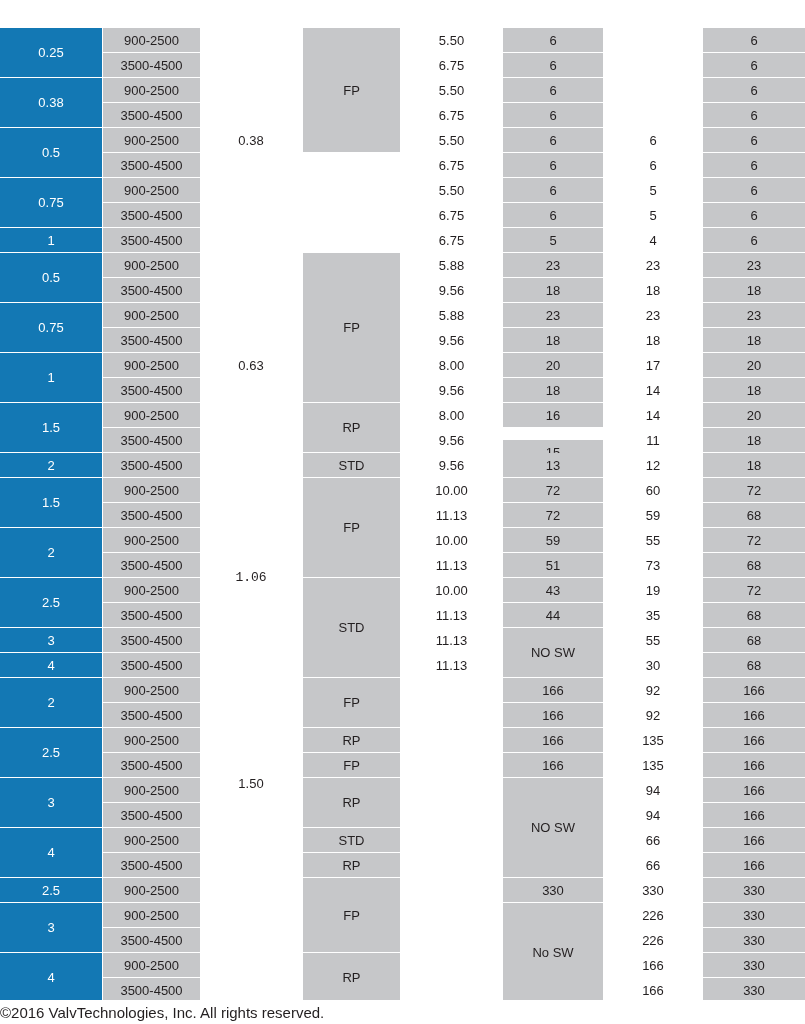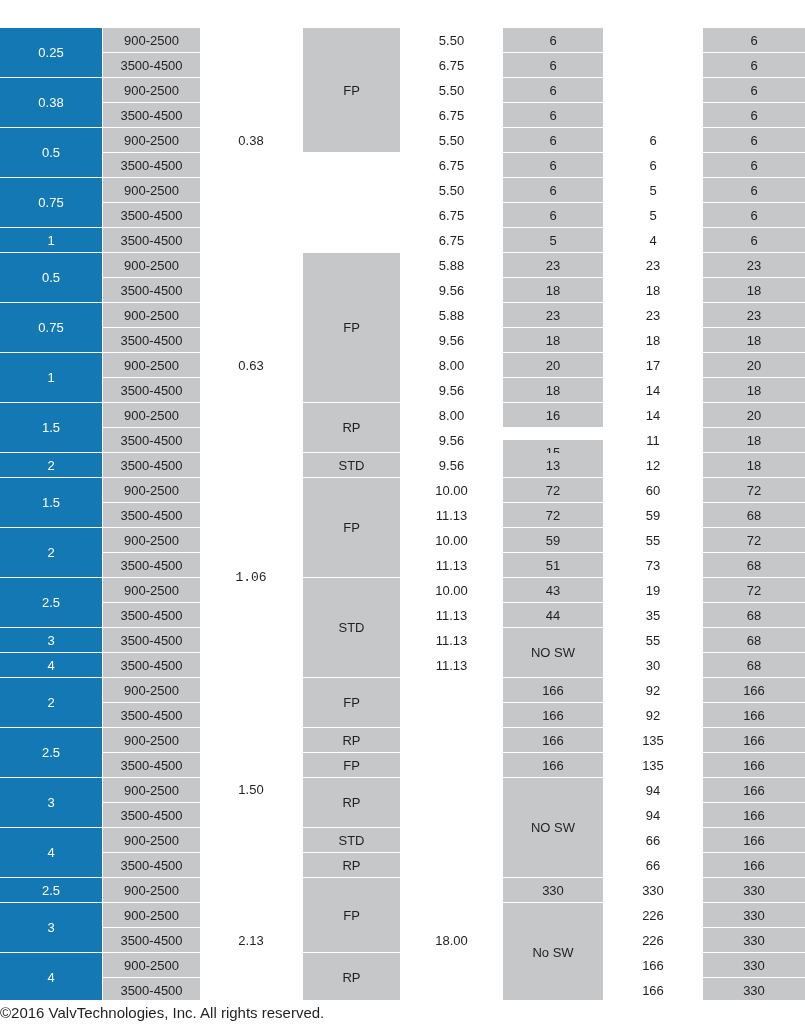--- a/index.html
+++ b/index.html
@@ -261,21 +261,21 @@
         <div class="cell c-nps" style="left: 0px; width: 102px; top: 100px; height: 49px;">3</div>
         <div class="cell c-nps" style="left: 0px; width: 102px; top: 150px; height: 49px;">4</div>
         <div class="cell c-gray" style="left: 103px; width: 97px; top: 0px; height: 24px;">900-2500</div>
         <div class="cell c-gray" style="left: 103px; width: 97px; top: 25px; height: 24px;">3500-4500</div>
         <div class="cell c-gray" style="left: 103px; width: 97px; top: 50px; height: 24px;">900-2500</div>
         <div class="cell c-gray" style="left: 103px; width: 97px; top: 75px; height: 24px;">3500-4500</div>
         <div class="cell c-gray" style="left: 103px; width: 97px; top: 100px; height: 24px;">900-2500</div>
         <div class="cell c-gray" style="left: 103px; width: 97px; top: 125px; height: 24px;">3500-4500</div>
         <div class="cell c-gray" style="left: 103px; width: 97px; top: 150px; height: 24px;">900-2500</div>
         <div class="cell c-gray" style="left: 103px; width: 97px; top: 175px; height: 24px;">3500-4500</div>
-        <div class="cell c-white" style="left: 201px; width: 100px; top: 12px; height: 199px;">1.50</div>
+        <div class="cell c-white" style="left: 201px; width: 100px; top: 6px; height: 199px;">1.50</div>
         <div class="cell c-gray" style="left: 303px; width: 97px; top: 0px; height: 49px;">FP</div>
         <div class="cell c-gray" style="left: 303px; width: 97px; top: 50px; height: 24px;">RP</div>
         <div class="cell c-gray" style="left: 303px; width: 97px; top: 75px; height: 24px;">FP</div>
         <div class="cell c-gray" style="left: 303px; width: 97px; top: 100px; height: 49px;">RP</div>
         <div class="cell c-gray" style="left: 303px; width: 97px; top: 150px; height: 24px;">STD</div>
         <div class="cell c-gray" style="left: 303px; width: 97px; top: 175px; height: 24px;">RP</div>
         <div class="cell c-gray" style="left: 503px; width: 100px; top: 0px; height: 24px;">166</div>
         <div class="cell c-gray" style="left: 503px; width: 100px; top: 25px; height: 24px;">166</div>
         <div class="cell c-gray" style="left: 503px; width: 100px; top: 50px; height: 24px;">166</div>
         <div class="cell c-gray" style="left: 503px; width: 100px; top: 75px; height: 24px;">166</div>
@@ -299,24 +299,22 @@
       </div>
       <div class="block" style="top: 878px; height: 125px;">
         <div class="cell c-nps" style="left: 0px; width: 102px; top: 0px; height: 24px;">2.5</div>
         <div class="cell c-nps" style="left: 0px; width: 102px; top: 25px; height: 49px;">3</div>
         <div class="cell c-nps" style="left: 0px; width: 102px; top: 75px; height: 49px;">4</div>
         <div class="cell c-gray" style="left: 103px; width: 97px; top: 0px; height: 24px;">900-2500</div>
         <div class="cell c-gray" style="left: 103px; width: 97px; top: 25px; height: 24px;">900-2500</div>
         <div class="cell c-gray" style="left: 103px; width: 97px; top: 50px; height: 24px;">3500-4500</div>
         <div class="cell c-gray" style="left: 103px; width: 97px; top: 75px; height: 24px;">900-2500</div>
         <div class="cell c-gray" style="left: 103px; width: 97px; top: 100px; height: 24px;">3500-4500</div>
-        <div class="cell c-white" style="left: 201px; width: 100px; top: 0px; height: 124px;">2.13</div>
         <div class="cell c-gray" style="left: 303px; width: 97px; top: 0px; height: 74px;">FP</div>
         <div class="cell c-gray" style="left: 303px; width: 97px; top: 75px; height: 49px;">RP</div>
-        <div class="cell c-white" style="left: 401px; width: 101px; top: 0px; height: 124px;">18.00</div>
         <div class="cell c-gray" style="left: 503px; width: 100px; top: 0px; height: 24px;">330</div>
         <div class="cell c-gray" style="left: 503px; width: 100px; top: 25px; height: 99px;">No SW</div>
         <div class="cell c-white" style="left: 604px; width: 98px; top: 0px; height: 24px;">330</div>
         <div class="cell c-white" style="left: 604px; width: 98px; top: 25px; height: 24px;">226</div>
         <div class="cell c-white" style="left: 604px; width: 98px; top: 50px; height: 24px;">226</div>
         <div class="cell c-white" style="left: 604px; width: 98px; top: 75px; height: 24px;">166</div>
         <div class="cell c-white" style="left: 604px; width: 98px; top: 100px; height: 24px;">166</div>
         <div class="cell c-gray" style="left: 703px; width: 102px; top: 0px; height: 24px;">330</div>
         <div class="cell c-gray" style="left: 703px; width: 102px; top: 25px; height: 24px;">330</div>
         <div class="cell c-gray" style="left: 703px; width: 102px; top: 50px; height: 24px;">330</div>

